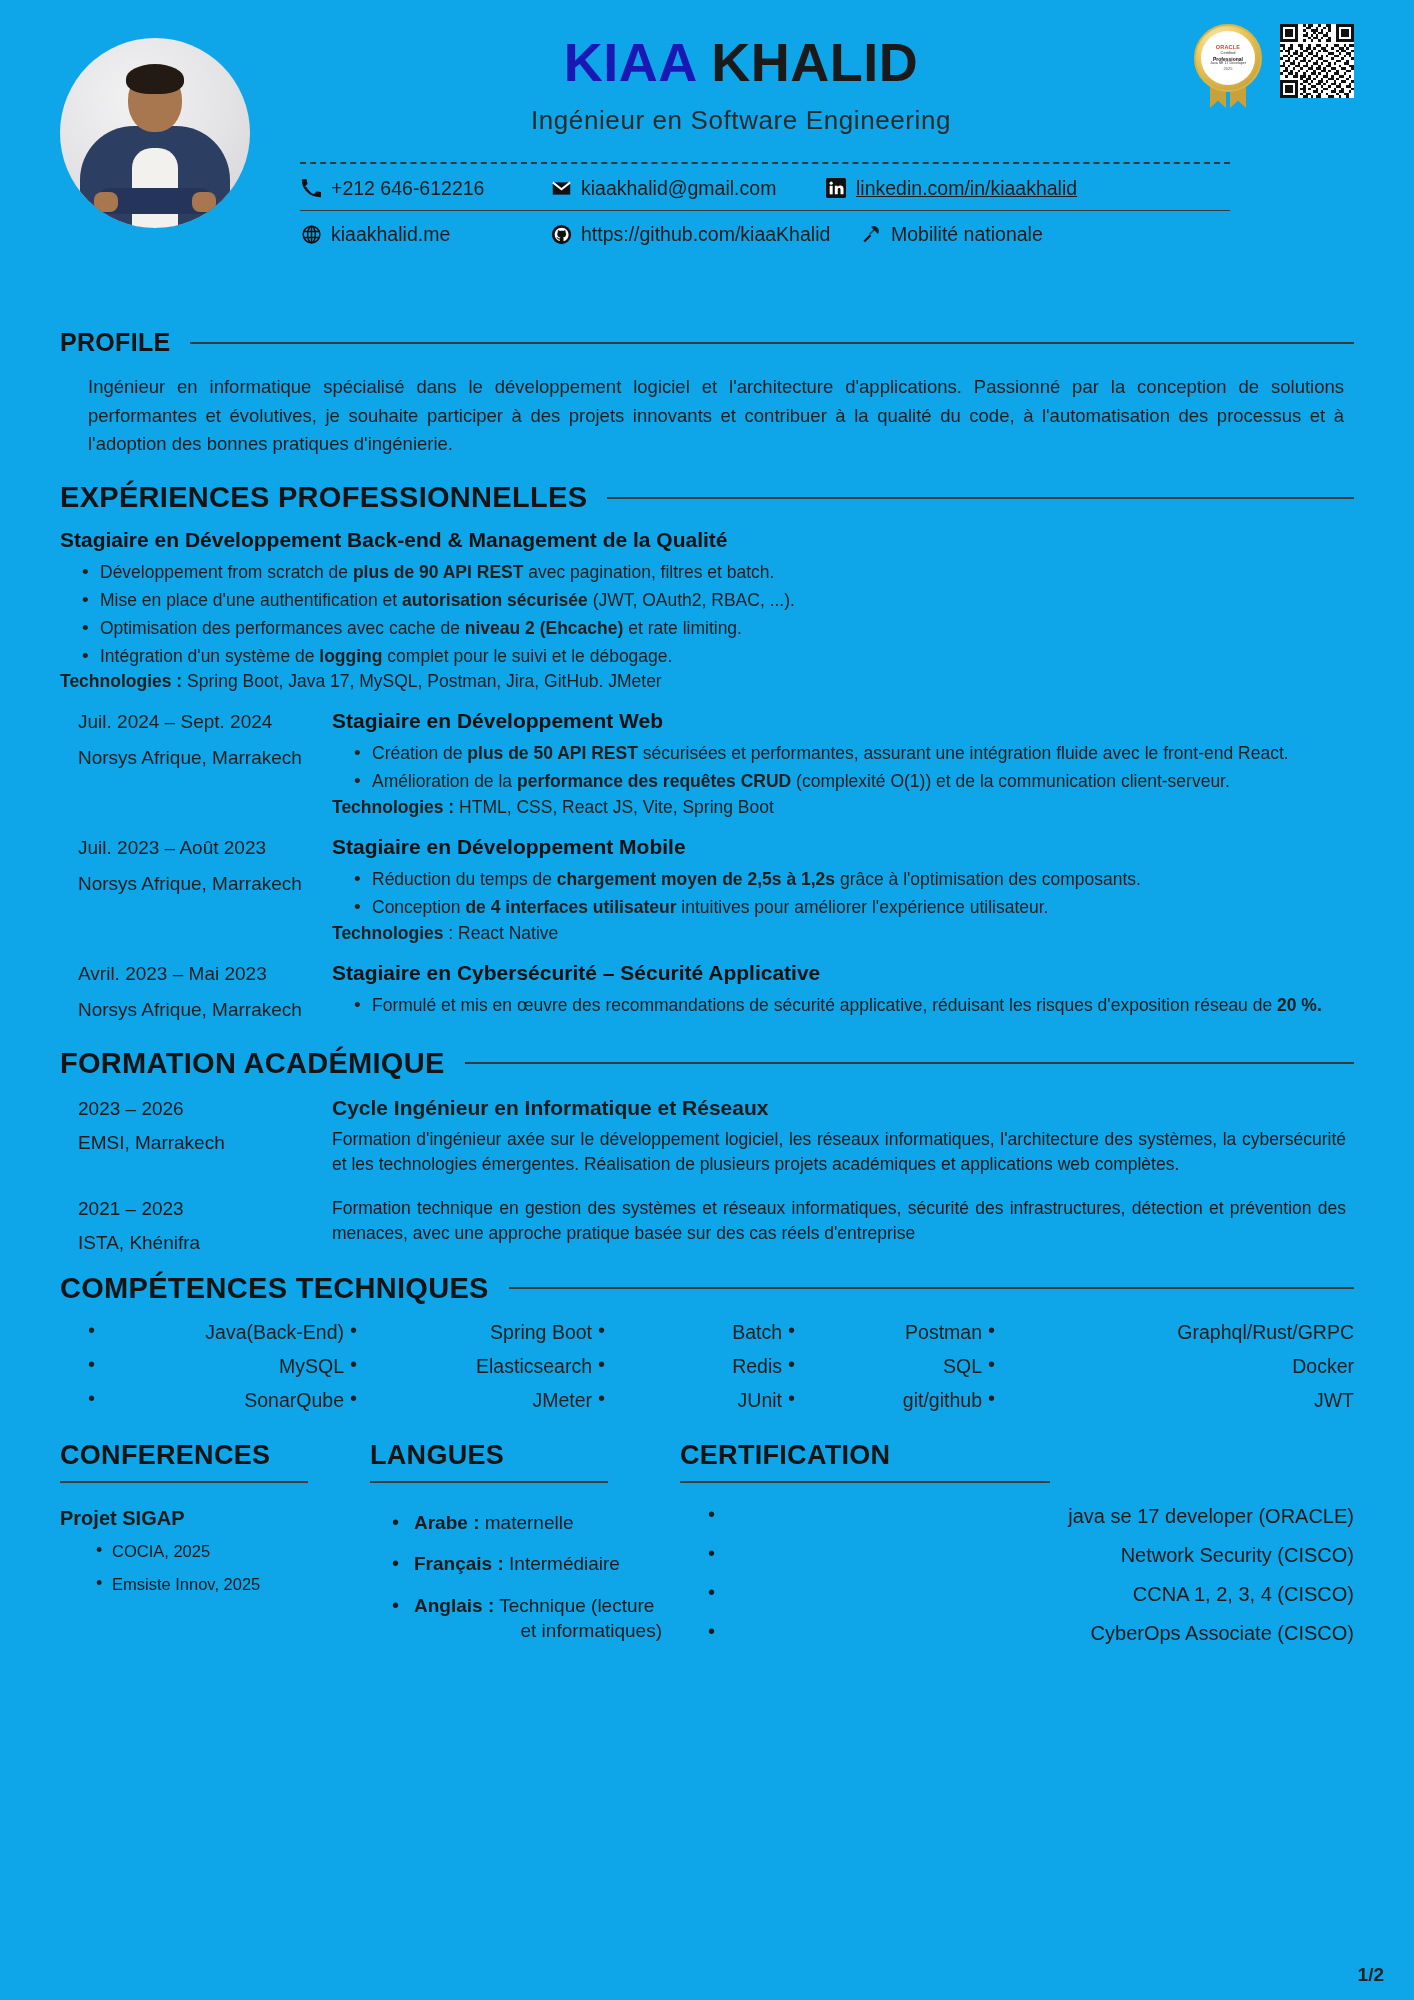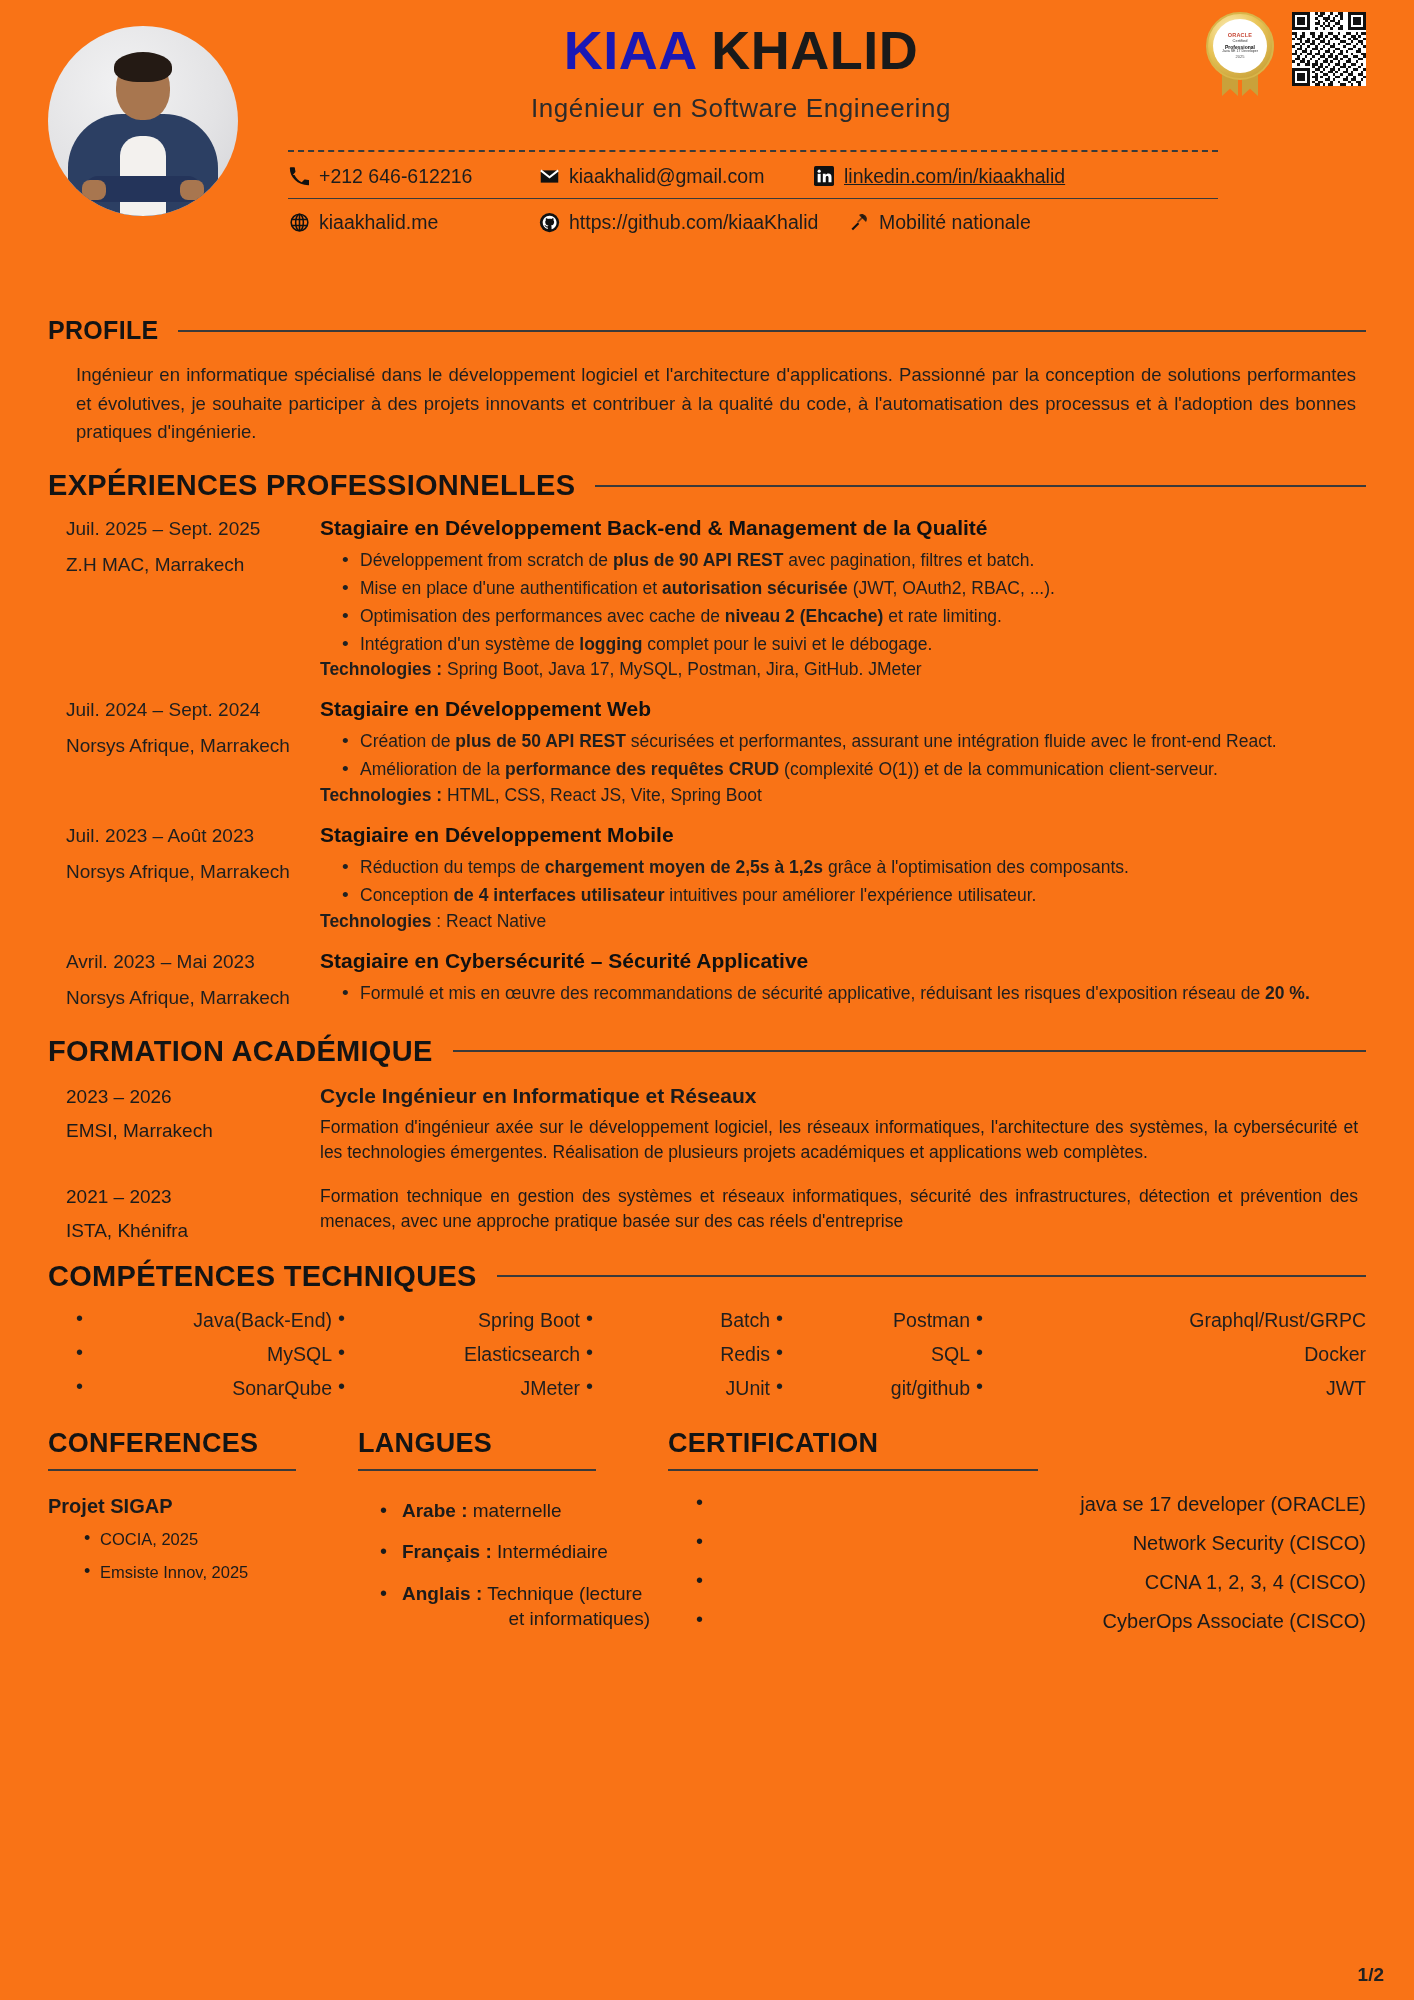--- a/index.html
+++ b/index.html
@@ -7,22 +7,22 @@
     width: 1414px;
     height: 2000px;
     background: #ffffff;
     font-family: "Liberation Sans", sans-serif;
     color: #1b1b1b;
   }
   .page {
     position: relative;
     width: 1414px;
     height: 2000px;
-    background: #f97316;
-    padding: 4px;
+    background: #0ea5e9;
+    padding: 16px;
     overflow: hidden;
   }
 
   
   .header {
     position: relative;
     display: flex;
     align-items: flex-start;
     padding: 14px 44px 0 44px;
     height: 290px;
@@ -754,24 +754,20 @@
     <p class="profile-text">Ingénieur en informatique spécialisé dans le développement logiciel et l'architecture d'applications. Passionné par la conception de solutions performantes et évolutives, je souhaite participer à des projets innovants et contribuer à la qualité du code, à l'automatisation des processus et à l'adoption des bonnes pratiques d'ingénierie.</p>
   </div>
 
   <div class="section">
     <div class="sec-head">
       <h2>EXPÉRIENCES PROFESSIONNELLES</h2>
       <div class="rule"></div>
     </div>
     <div class="exp-list" id="exp-list">
         <div class="exp-row">
-          <div class="exp-left">
-            <div class="exp-date">Juil. 2025 – Sept. 2025</div>
-            <div class="exp-place">Z.H MAC, Marrakech</div>
-          </div>
           <div class="exp-right">
             <div class="exp-title">Stagiaire en Développement Back-end &amp; Management de la Qualité</div>
             <ul>
               <li>Développement from scratch de <b>plus de 90 API REST</b> avec pagination, filtres et batch.</li>
               <li>Mise en place d'une authentification et <b>autorisation sécurisée</b> (JWT, OAuth2, RBAC, ...).</li>
               <li>Optimisation des performances avec cache de <b>niveau 2 (Ehcache)</b> et rate limiting.</li>
               <li>Intégration d'un système de <b>logging</b> complet pour le suivi et le débogage.</li>
             </ul>
             <div class="tech-line"><b>Technologies :</b> Spring Boot, Java 17, MySQL, Postman, Jira, GitHub. JMeter</div>
           </div>

